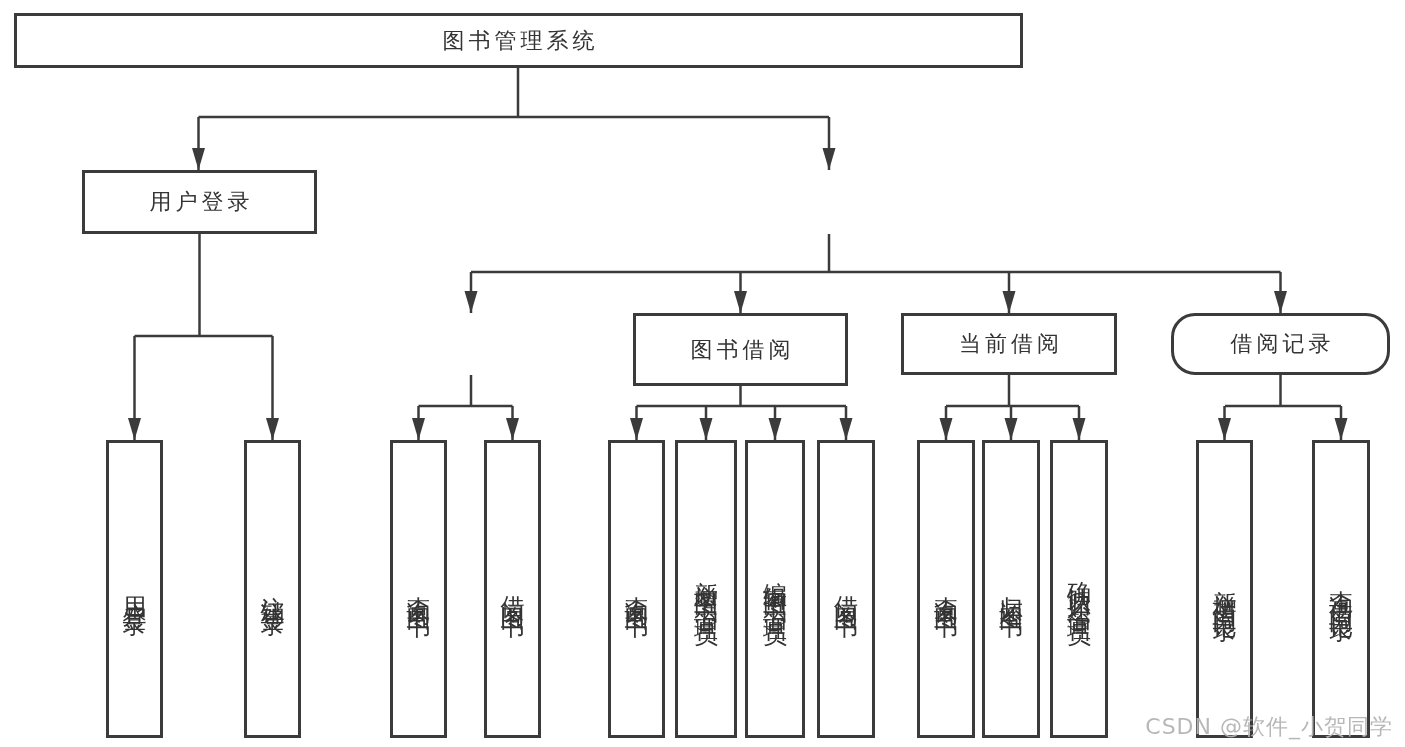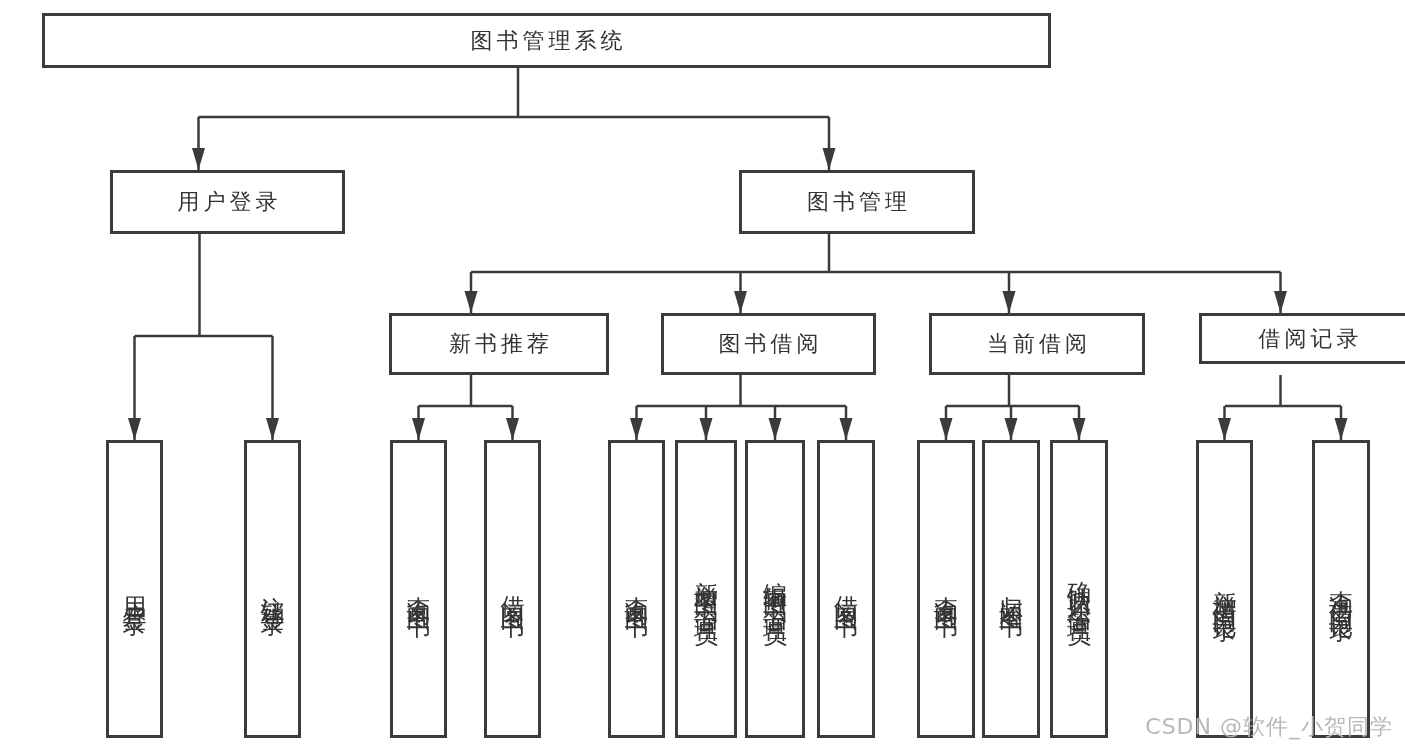--- a/index.html
+++ b/index.html
@@ -26,21 +26,20 @@
     display: flex;
     align-items: center;
     justify-content: center;
     z-index: 2;
   }
   .hbox {
     font-size: 22px;
     letter-spacing: 4px;
     text-indent: 4px;
     white-space: nowrap;
-    margin-left: 28px;
   }
   .vbox {
     writing-mode: vertical-lr;
     font-size: 24px;
     letter-spacing: 6px;
     line-height: 1;
   }
   .watermark {
     position: absolute;
     right: 12px;
@@ -99,26 +98,24 @@
       <path d="M1011 406 V440" marker-end="url(#arrow)"></path>
       <path d="M1079 406 V440" marker-end="url(#arrow)"></path>
       <path d="M1224.5 406 V440" marker-end="url(#arrow)"></path>
       <path d="M1341 406 V440" marker-end="url(#arrow)"></path>
     </g>
   </svg>
 
   <div class="node hbox" style="left:14px; top:13px; width:1009px; height:55px;">图书管理系统</div>
 
   <div class="node hbox" style="left:82px; top:170px; width:235px; height:64px;">用户登录</div>
-  <div class="node hbox" style="left:711px; top:170px; width:236px; height:64px;">图书管理</div>
 
-  <div class="node hbox" style="left:361px; top:313px; width:220px; height:62px;">新书推荐</div>
-  <div class="node hbox" style="left:633px; top:313px; width:215px; height:62px;text-align:center;">图书借阅</div>
+  <div class="node hbox" style="left:633px; top:313px; width:215px; height:73px;text-align:center;">图书借阅</div>
   <div class="node hbox" style="left:901px; top:313px; width:216px; height:62px;text-align:center;">当前借阅</div>
-  <div class="node hbox" style="left:1171px; top:313px; width:219px; height:51px;">借阅记录</div>
+  <div class="node hbox" style="left:1171px; top:313px; width:219px; height:62px;border-radius:24px;">借阅记录</div>
 
   <div class="node vbox" style="left:106px; top:440px; width:57px; height:298px;">用户登录</div>
   <div class="node vbox" style="left:244px; top:440px; width:57px; height:298px;">注销登录</div>
 
   <div class="node vbox" style="left:390px; top:440px; width:57px; height:298px;">查询图书</div>
   <div class="node vbox" style="left:484px; top:440px; width:57px; height:298px;">借阅图书</div>
 
   <div class="node vbox" style="left:608px; top:440px; width:57px; height:298px;">查询图书</div>
   <div class="node vbox" style="left:675px; top:440px; width:62px; height:298px;">新增图书（管理员）</div>
   <div class="node vbox" style="left:745px; top:440px; width:60px; height:298px;">编辑图书（管理员）</div>

